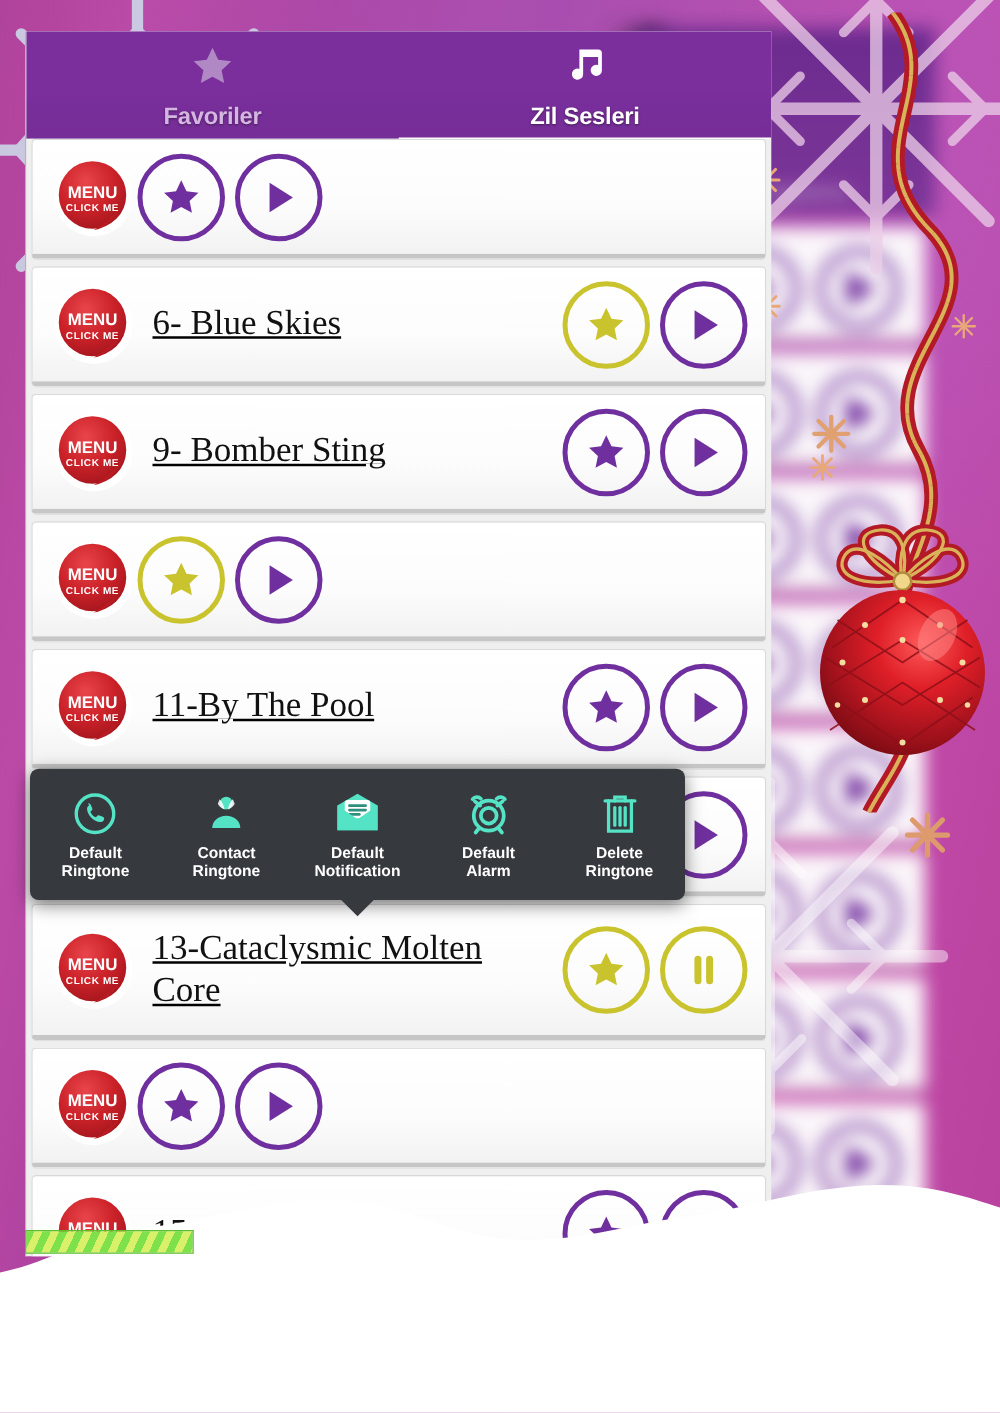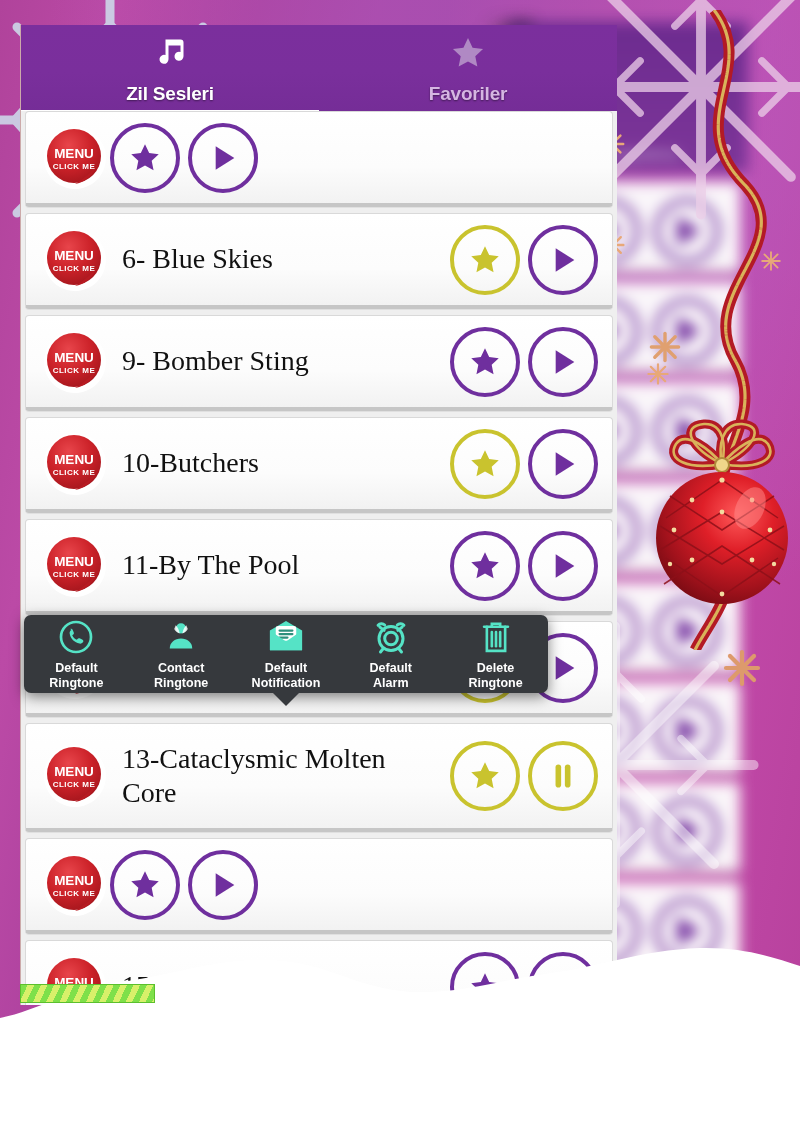--- a/index.html
+++ b/index.html
@@ -54,37 +54,37 @@
   .tab{flex:1;position:relative;display:flex;flex-direction:column;align-items:center;
     justify-content:flex-end;padding-bottom:6px;}
   .tab .ticon{position:absolute;top:8px;left:50%;transform:translateX(-50%);
     width:40px;height:40px;display:flex;align-items:center;justify-content:center;}
   .tab .tlabel{font-size:19px;font-weight:700;color:#ffffff;text-shadow:0 1px 2px rgba(0,0,0,.45);
     letter-spacing:-.2px;white-space:nowrap;}
   .tab.dim .tlabel{color:#d5b6e2;}
   .tab.active:after{content:"";position:absolute;left:0;right:0;bottom:-4px;height:5px;background:#ffffff;}
 
   
-  #list{position:absolute;left:0;top:86px;width:596px;bottom:0;background:#efefef;}
+  #list{position:absolute;left:0;top:86px;width:596px;bottom:0;background:#efefef;text-decoration:underline;}
   .row{position:relative;margin:0 4px 6px 4px;height:91px;background:
       linear-gradient(180deg,#ffffff 0%,#fcfcfc 60%,#f2f2f2 100%);
     border:1px solid #d9d9d9;border-bottom:4px solid #c6c6c6;border-radius:4px;
     display:flex;align-items:center;box-shadow:0 1px 0 rgba(0,0,0,.06);}
   .row.tall{height:104px;}
   .menu-badge{flex:0 0 auto;width:70px;height:70px;margin-left:14px;position:relative;}
   .title{flex:1 1 auto;margin-left:12px;margin-right:6px;font-family:"Liberation Serif", serif;
     font-size:28px;color:#111;line-height:1.22;padding-right:4px;}
   .actions{flex:0 0 auto;display:flex;align-items:center;gap:8px;margin-right:14px;}
   .cbtn{width:62px;height:62px;border-radius:50%;border:4px solid #6f2f9e;
     display:flex;align-items:center;justify-content:center;background:transparent;}
   .cbtn.gold{border-color:#c9c32e;}
   .cbtn svg{display:block;}
 
   
-  #ctx{position:absolute;left:24px;top:615px;width:524px;height:78px;
+  #ctx{position:absolute;left:24px;top:615px;width:524px;height:105px;
     background:#36393d;border-radius:7px;box-shadow:0 4px 14px rgba(0,0,0,.5);
     display:flex;align-items:center;justify-content:space-around;z-index:40;}
   #ctx .ci{width:96px;display:flex;flex-direction:column;align-items:center;gap:4px;}
   #ctx .ci .g{height:40px;display:flex;align-items:center;justify-content:center;}
   #ctx .ci .lab{color:#fff;font-size:12.5px;font-weight:700;text-align:center;line-height:1.18;}
   #ctx .arrow{position:absolute;left:50%;bottom:-13px;margin-left:-13px;width:0;height:0;
     border-style:solid;border-width:13px 13px 0 13px;border-color:#36393d transparent transparent transparent;}
 
   
   #greenbar{position:absolute;left:20px;top:984px;width:133px;height:17px;z-index:45;
@@ -346,38 +346,38 @@
     </g>
     <ellipse cx="110" cy="100" rx="14" ry="22" fill="#ff8a8a" opacity=".5" transform="rotate(25 110 100)"></ellipse>
   </svg>
 </div>
 
 <div id="app">
 
   <div id="header">
     <div class="tabs">
 
+      <div class="tab dim">
+        <span class="ticon">
+          <svg width="38" height="38" viewBox="0 0 24 24" fill="#b089c4">
+            <path d="M12 2.6l2.9 6.1 6.6.8-4.9 4.5 1.3 6.5L12 17.3 6.1 20.5l1.3-6.5L2.5 9.5l6.6-.8z"></path>
+          </svg>
+        </span>
+        <span class="tlabel">Favoriler</span>
+      </div>
+
       <div class="tab active">
         <span class="ticon">
           <svg width="36" height="36" viewBox="0 0 24 24" fill="#ffffff">
             <path d="M9 3h10a2 2 0 0 1 2 2v9.2a3 3 0 1 1-2-2.83V7H11v9.2A3 3 0 1 1 9 13.4V3z"></path>
           </svg>
         </span>
         <span class="tlabel">Zil Sesleri</span>
       </div>
 
-      <div class="tab dim">
-        <span class="ticon">
-          <svg width="38" height="38" viewBox="0 0 24 24" fill="#b089c4">
-            <path d="M12 2.6l2.9 6.1 6.6.8-4.9 4.5 1.3 6.5L12 17.3 6.1 20.5l1.3-6.5L2.5 9.5l6.6-.8z"></path>
-          </svg>
-        </span>
-        <span class="tlabel">Favoriler</span>
-      </div>
-
 
     </div>
   </div>
 
   <div id="list">
       <div class="row">
         <div class="menu-badge"><svg width="70" height="70" viewBox="0 0 70 70">
     <defs>
       <radialGradient id="mg" cx="40%" cy="30%" r="75%">
         <stop offset="0%" stop-color="#e8454b"></stop>
@@ -486,21 +486,20 @@
         <stop offset="100%" stop-color="#a4161d"></stop>
       </radialGradient>
     </defs>
     <path d="M35 4 a31 31 0 1 1 -0.1 0 Z" fill="#ffffff"></path>
     <path d="M60 44 C 56 58, 44 66, 34 66 C 44 62, 52 54, 60 44 Z" fill="#ffffff"></path>
     <circle cx="34" cy="33" r="27" fill="url(#mg)"></circle>
     <path d="M58 40 C 54 52, 44 60, 35 61 C 45 55, 52 49, 58 40 Z" fill="#b81b22"></path>
     <text x="34" y="35" text-anchor="middle" font-family="Liberation Sans, sans-serif" font-size="13.5" font-weight="700" fill="#ffffff">MENU</text>
     <text x="34" y="46" text-anchor="middle" font-family="Liberation Sans, sans-serif" font-size="8" font-weight="700" fill="#ffffff" letter-spacing="0.5">CLICK ME</text>
   </svg></div>
-     <div class="title">10-Butchers</div>
      <div class="actions">
        <div class="cbtn gold">
          <span>
               <svg width="34" height="34" viewBox="0 0 24 24" fill="#c9c32e">
     <path d="M12 2.3l2.95 6.2 6.75.82-4.98 4.6 1.32 6.66L12 17.3 5.96 20.58l1.32-6.66L2.3 9.32l6.75-.82z"></path>
   </svg>
             </span>
        </div>
        <div class="cbtn">
          <span>

